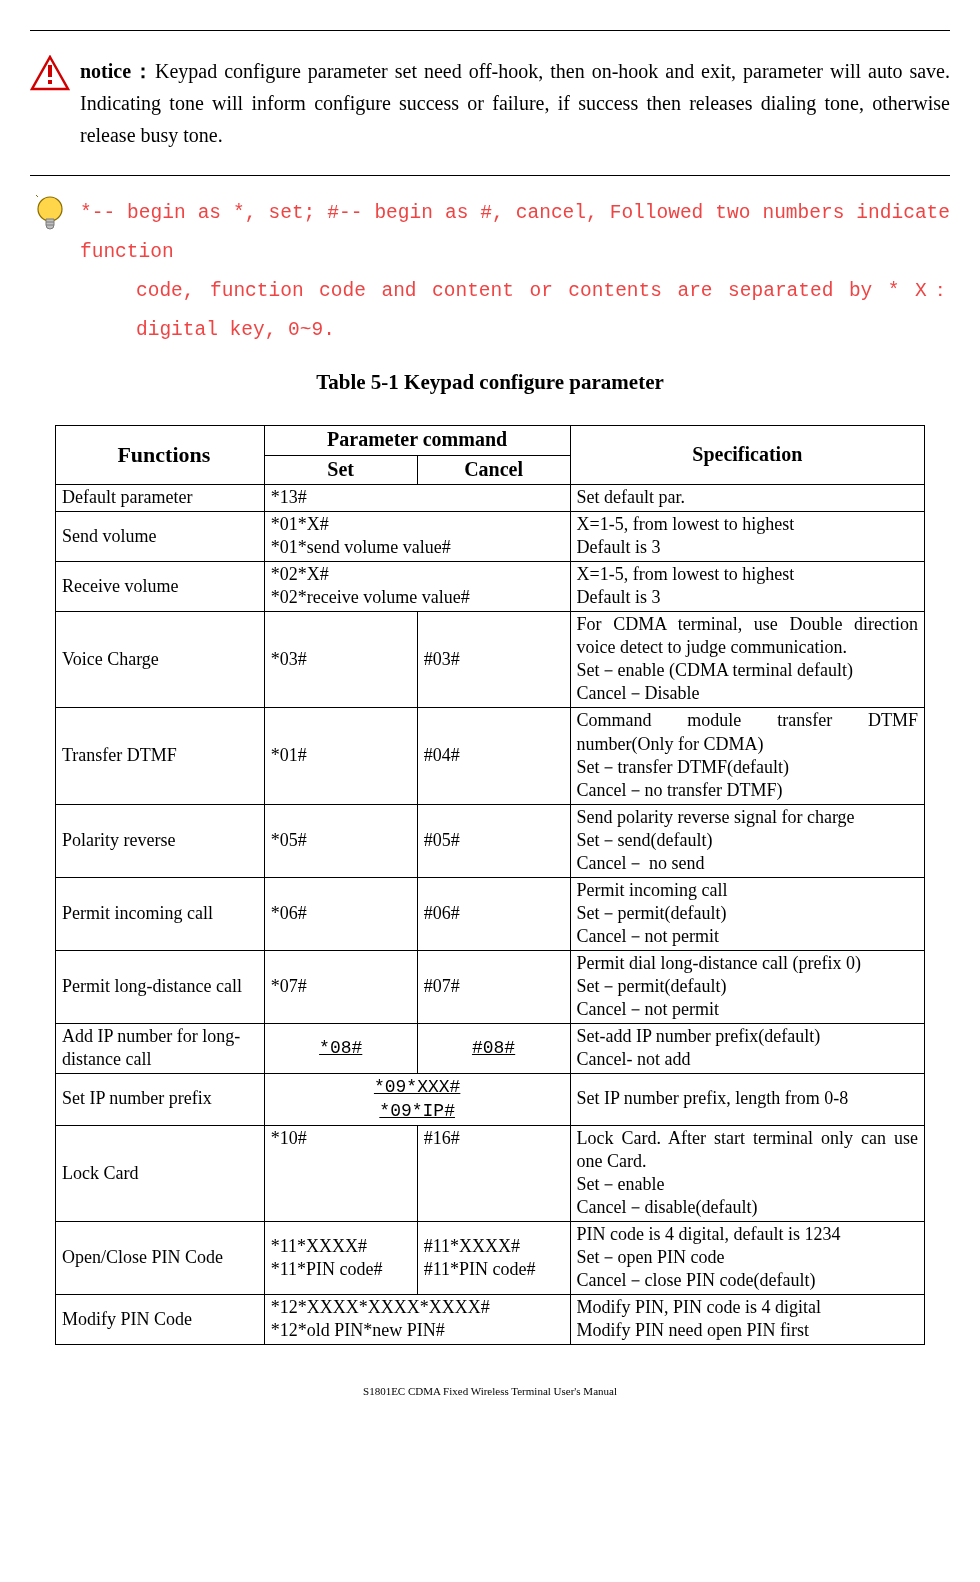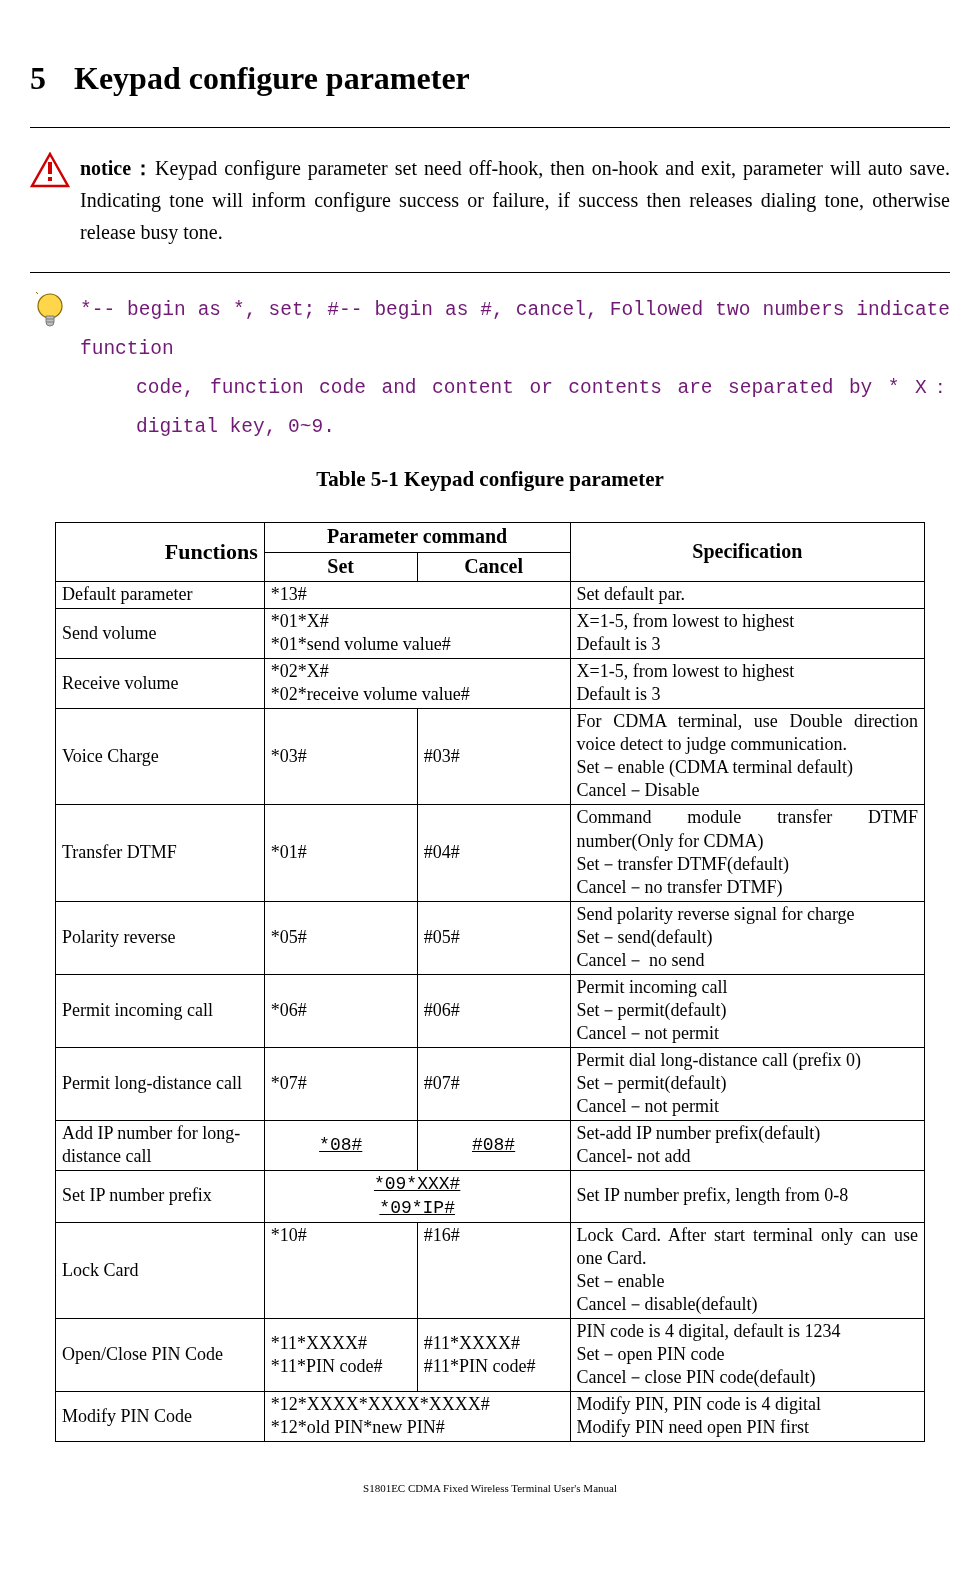--- a/index.html
+++ b/index.html
@@ -52,21 +52,21 @@
     display: flex;
     align-items: center;
     justify-content: center;
   }
   .bulb-text {
     flex: 1;
     font-family: "Courier New", Courier, monospace;
     font-size: 19.5px;
     line-height: 2.0;
     text-align: justify;
-    color: #701a75;
+    color: #ef4444;
   }
   .bulb-text .indent { display: block; margin-left: 56px; }
   .table-caption {
     text-align: center;
     font-weight: bold;
     font-size: 21px;
     margin: 20px 0 30px 0;
     font-family: "Times New Roman", Times, serif;
   }
   table.param {
@@ -82,43 +82,39 @@
     vertical-align: middle;
     line-height: 1.28;
   }
   table.param th {
     font-weight: bold;
     text-align: center;
     font-size: 20px;
   }
   table.param th.big {
     font-size: 22px;
-    text-align: right;
+    text-align: center;
     padding-left: 14px;
   }
   table.param td.fn { text-align: left; }
   table.param td.center { text-align: center; text-decoration: underline; }
   table.param td.justify { text-align: justify; }
   .courier { font-family: "Courier New", Courier, monospace; }
   .footer {
     text-align: center;
     font-size: 11px;
     margin-top: 40px;
     font-family: "Times New Roman", Times, serif;
   }
 </style>
 </head>
 <body>
 
 <div class="page">
 
-  <h1 class="chapter">
-    <span class="num">5</span>
-    <span>Keypad configure parameter</span>
-  </h1>
 
   <hr class="full">
   <div class="hr-space"></div>
 
   <div class="notice-block">
     <span class="notice-icon">
       <svg width="40" height="36" viewBox="0 0 40 36">
         <polygon points="20,2 38,34 2,34" fill="none" stroke="#d00000" stroke-width="2.5"></polygon>
         <rect x="18" y="10" width="4" height="12" fill="#d00000"></rect>
         <rect x="18" y="25" width="4" height="4" fill="#d00000"></rect>

